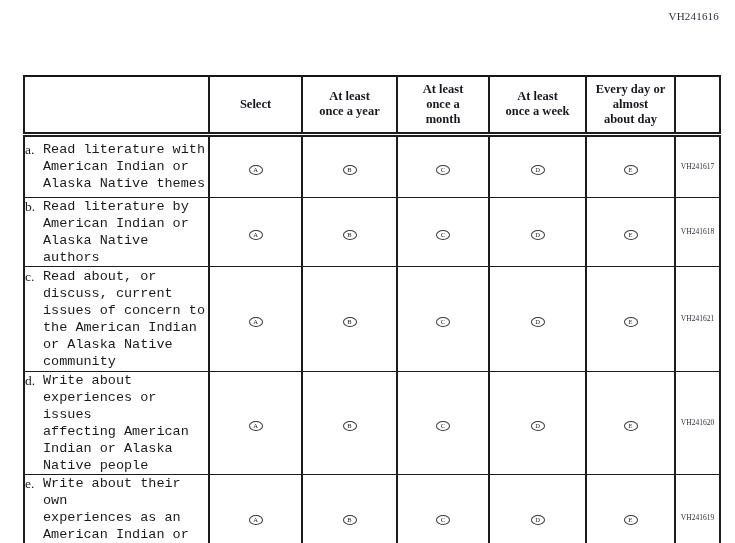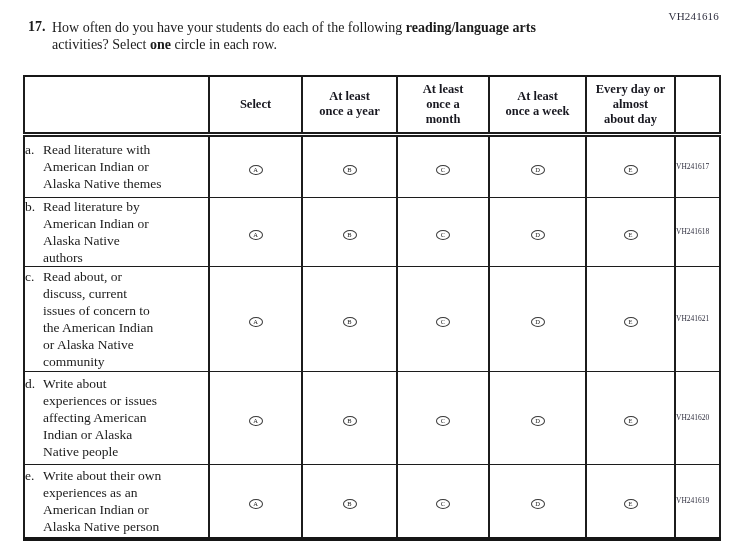--- a/index.html
+++ b/index.html
@@ -65,60 +65,54 @@
     border-bottom: 5px double #1c1c1c !important;
     color: #181820;
   }
   .pre { white-space: pre-line; }
   td.stem {
     vertical-align: top;
     padding: 3px 6px 2px 6px;
   }
   .stem-wrap { display: flex; font-size: 13.5px; line-height: 17px; }
   .stem-letter { width: 18px; flex-shrink: 0; }
-  .stem-text { flex: 1; }
+  .stem-text { flex: 1; font-family: Liberation Mono, monospace; }
   td.opt-cell { text-align: center; }
   .bubble {
     display: inline-block;
     width: 14px;
     height: 10px;
     border: 1px solid #3a3a3a;
     border-radius: 50%;
     font-size: 6.5px;
     line-height: 8px;
     text-align: center;
     color: #222;
     cursor: pointer;
   }
   td.code-cell {
     font-size: 7.5px;
+    text-align: center;
     color: #2f2f3f;
     padding: 0 1px;
   }
   tr.rh { height: 58px; }
   tr.ra { height: 63px; }
   tr.rb { height: 69px; }
   tr.rc { height: 105px; }
   tr.rd { height: 93px; }
   tr.re { height: 75px; }
 </style>
 </head>
 <body>
 
 <div class="sheet">
 
   <div class="top-code">VH241616</div>
 
-  <div class="question">
-    <span class="q-num">17.</span>
-    <div class="q-text">
-      <div><span>How often do you have your students do each of the following </span><span class="b">reading/language arts</span></div>
-      <div><span>activities? Select </span><span class="b">one</span><span> circle in each row.</span></div>
-    </div>
-  </div>
 
   <table class="freq">
     <colgroup>
       <col style="width:185px">
         <col style="width:93px">
         <col style="width:95px">
       <col style="width:92px">
         <col style="width:97px">
         <col style="width:89px">
       <col style="width:45px">

